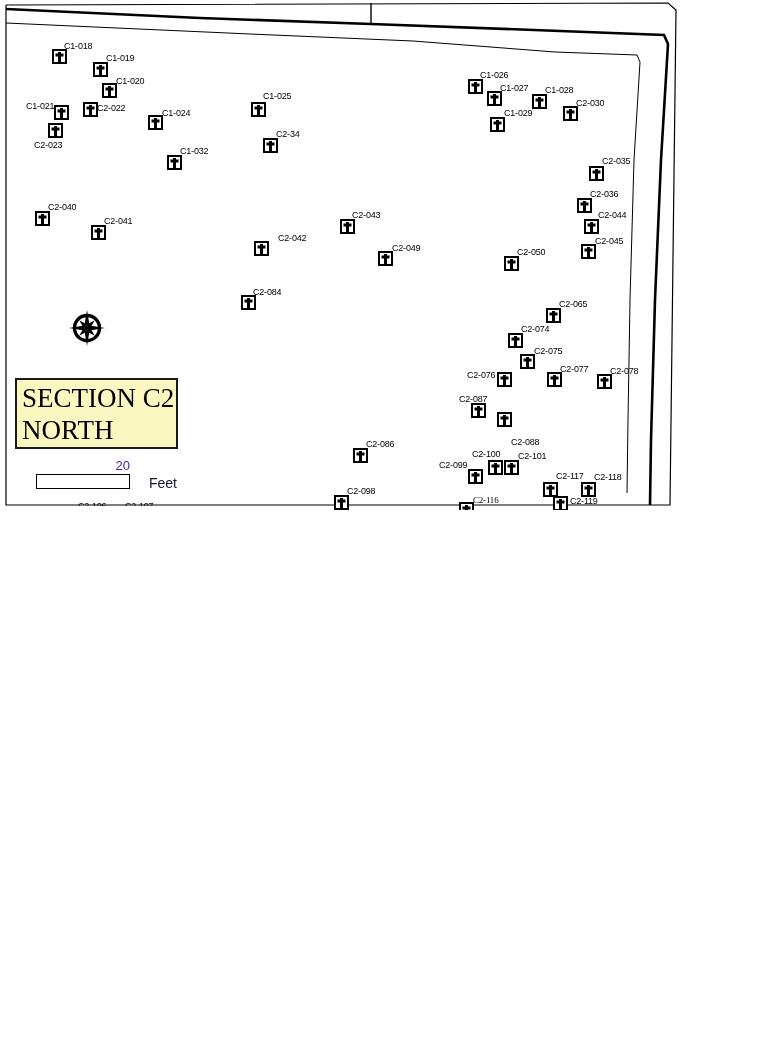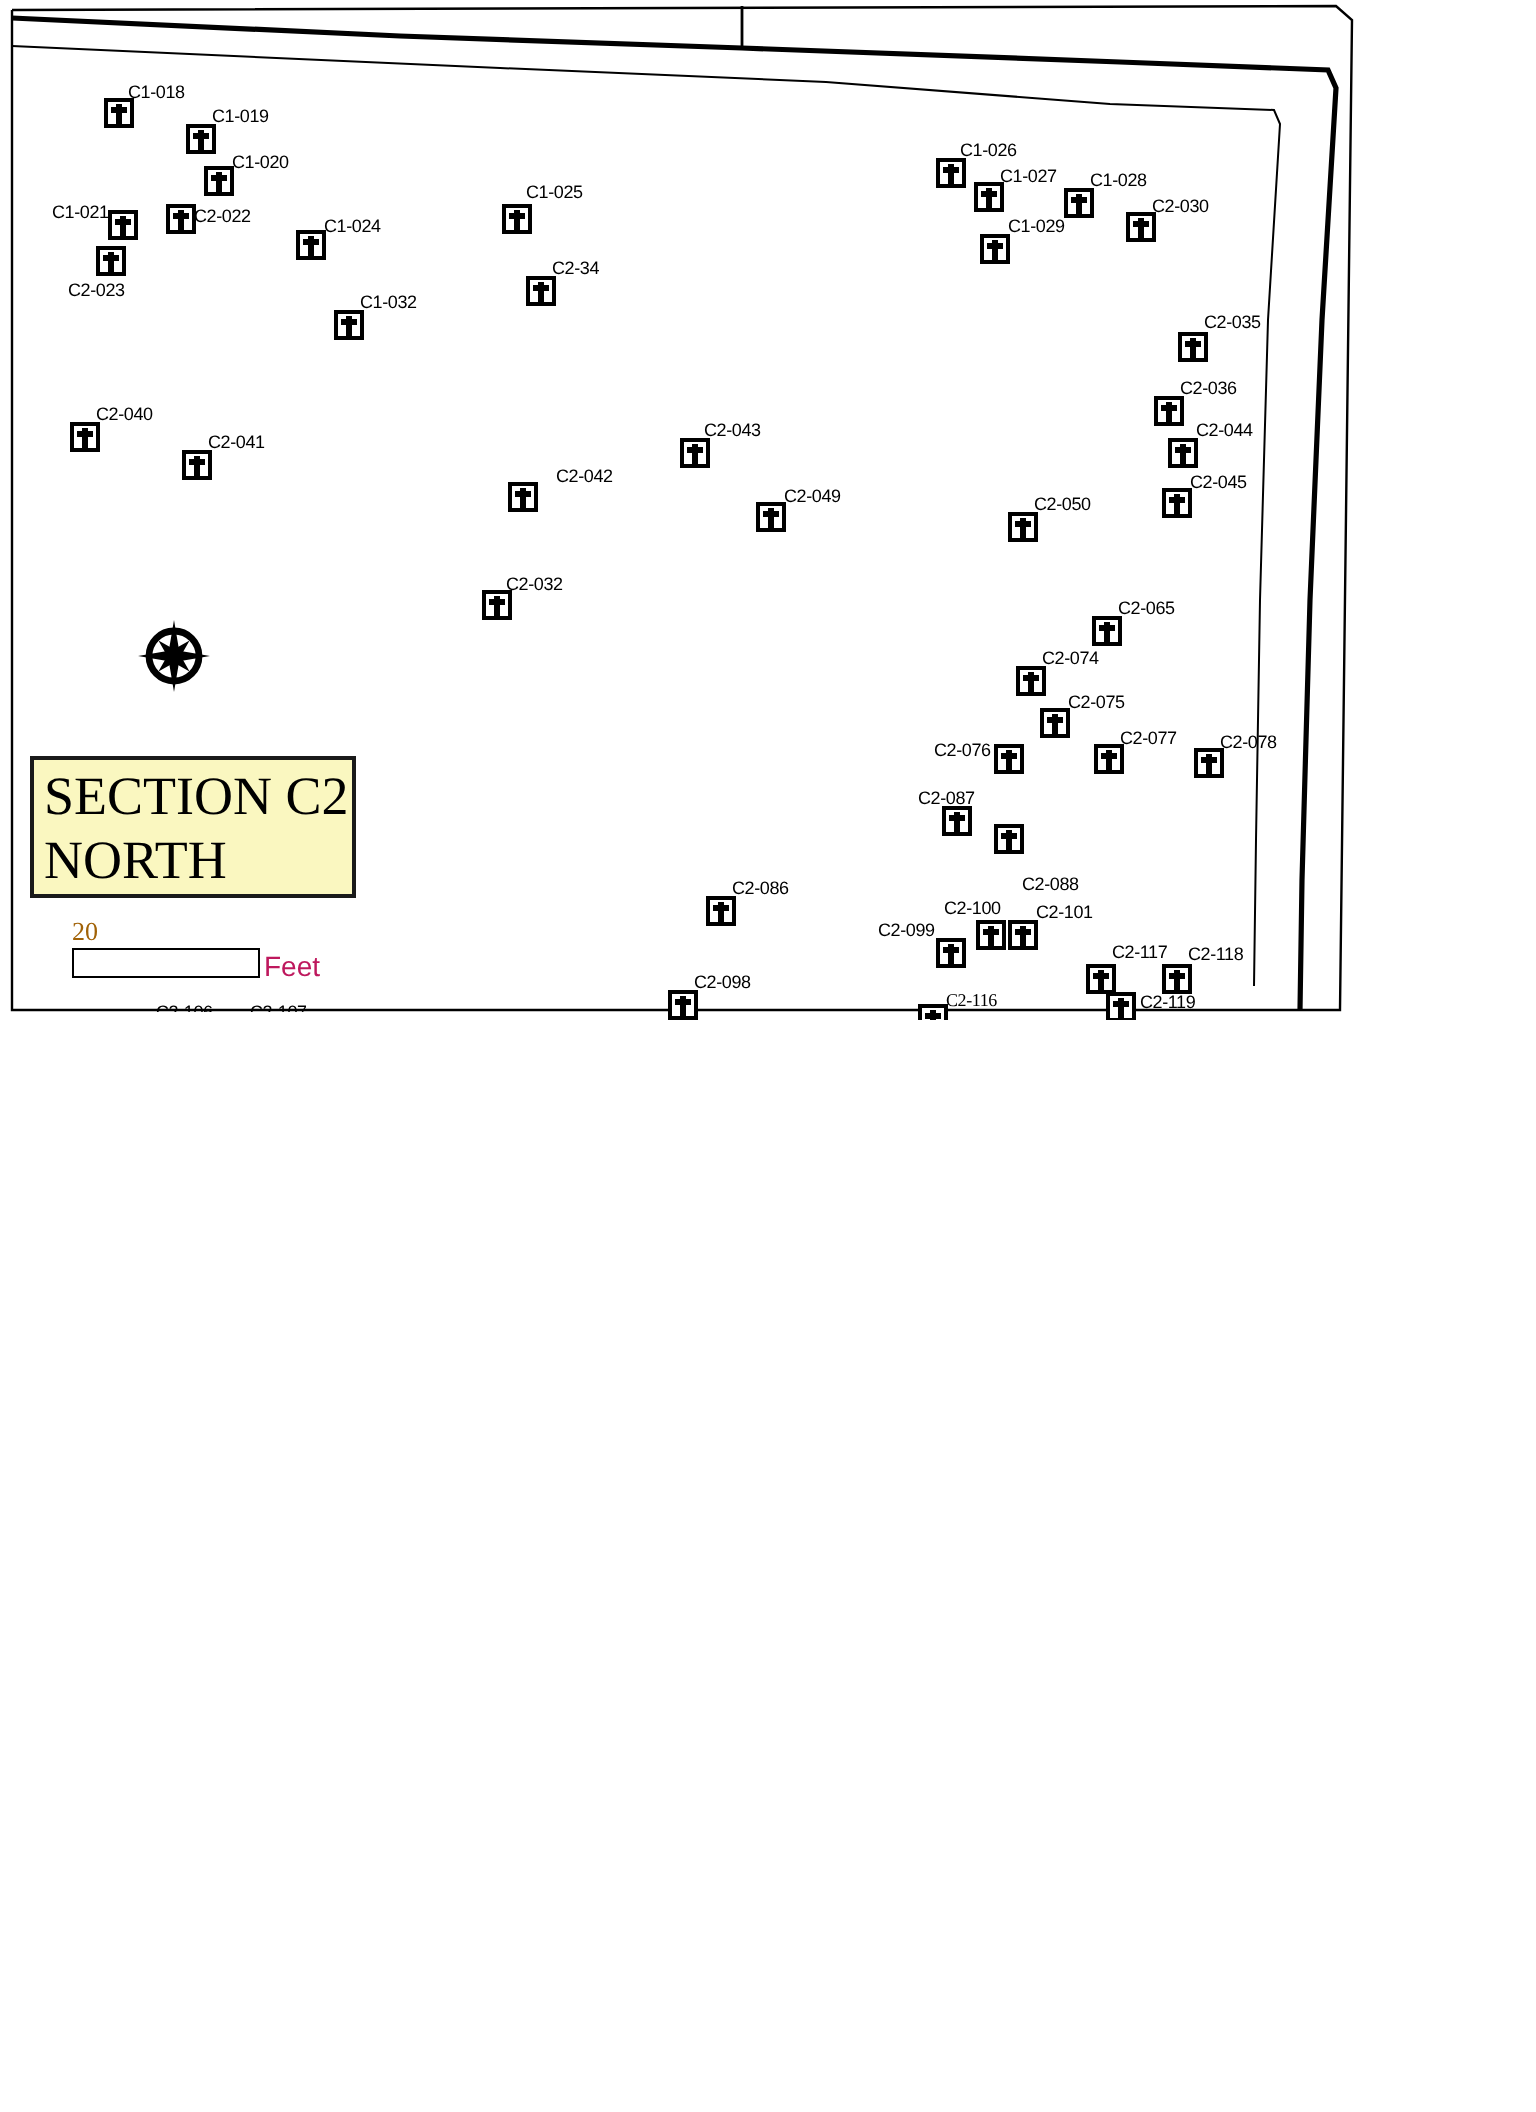--- a/index.html
+++ b/index.html
@@ -9,25 +9,25 @@
   #boundary-svg{position:absolute;left:0;top:0;width:768px;height:510px;}
   .grave{position:absolute;width:15px;height:15px;}
   .glabel{position:absolute;font-size:9px;line-height:10px;color:#000;white-space:nowrap;
           letter-spacing:-0.2px;}
   .clip-strip{position:absolute;height:5px;overflow:hidden;}
   .clip-strip .glabel{position:static;}
   .title-box{position:absolute;left:15px;top:378px;width:154px;height:65px;
              background:#faf7c0;border:2px solid #1a1a1a;
              font-family:"Liberation Serif", serif;font-size:27px;line-height:32px;
              color:#000;padding-left:5px;padding-top:2px;}
-  .scale-num{position:absolute;left:36px;top:458px;width:94px;text-align:left;
-             font-size:13px;color:#a16207;font-family:Liberation Serif, serif;}
+  .scale-num{position:absolute;left:36px;top:458px;width:94px;text-align:right;
+             font-size:13px;color:#4c1d95;}
   .scale-rect{position:absolute;left:36px;top:474px;width:92px;height:13px;
               background:#fff;border:1px solid #000;}
-  .scale-unit{position:absolute;left:132px;top:475px;font-size:14px;color:#be185d;}
+  .scale-unit{position:absolute;left:149px;top:475px;font-size:14px;color:#0f172a;}
   #compass{position:absolute;left:65px;top:306px;}
 </style>
 </head>
 <body>
 
 <div class="page">
   <div class="map">
 
     <svg id="boundary-svg" xmlns="http://www.w3.org/2000/svg">
         <polyline points="6,5 668,3 676,10 670,505 6,505 6,5" fill="none" stroke="#000" stroke-width="1.2"></polyline>
@@ -201,21 +201,21 @@
             <rect x="1" y="1" width="13" height="13" fill="#fff" stroke="#000" stroke-width="2"></rect>
             <rect x="6" y="3" width="3" height="10" fill="#000"></rect>
             <rect x="3.5" y="4.5" width="8" height="3" fill="#000"></rect>
           </svg></div>
         <div class="glabel" style="left: 517px; top: 247px;">C2-050</div>
         <div class="grave" style="left: 240.5px; top: 294.5px;"><svg width="15" height="15" xmlns="http://www.w3.org/2000/svg">
             <rect x="1" y="1" width="13" height="13" fill="#fff" stroke="#000" stroke-width="2"></rect>
             <rect x="6" y="3" width="3" height="10" fill="#000"></rect>
             <rect x="3.5" y="4.5" width="8" height="3" fill="#000"></rect>
           </svg></div>
-        <div class="glabel" style="left: 253px; top: 287px;">C2-032</div>
+        <div class="glabel" style="left: 253px; top: 287px;">C2-084</div>
         <div class="grave" style="left: 545.5px; top: 307.5px;"><svg width="15" height="15" xmlns="http://www.w3.org/2000/svg">
             <rect x="1" y="1" width="13" height="13" fill="#fff" stroke="#000" stroke-width="2"></rect>
             <rect x="6" y="3" width="3" height="10" fill="#000"></rect>
             <rect x="3.5" y="4.5" width="8" height="3" fill="#000"></rect>
           </svg></div>
         <div class="glabel" style="left: 559px; top: 299px;">C2-065</div>
         <div class="grave" style="left: 507.5px; top: 332.5px;"><svg width="15" height="15" xmlns="http://www.w3.org/2000/svg">
             <rect x="1" y="1" width="13" height="13" fill="#fff" stroke="#000" stroke-width="2"></rect>
             <rect x="6" y="3" width="3" height="10" fill="#000"></rect>
             <rect x="3.5" y="4.5" width="8" height="3" fill="#000"></rect>

